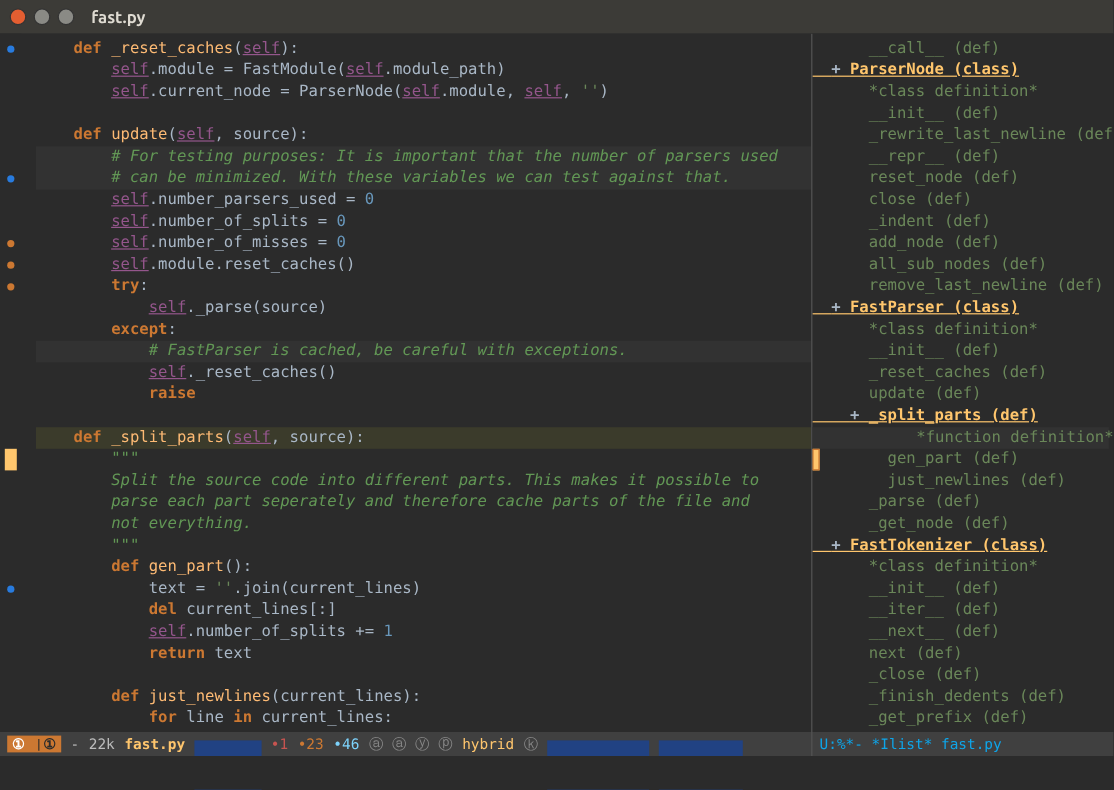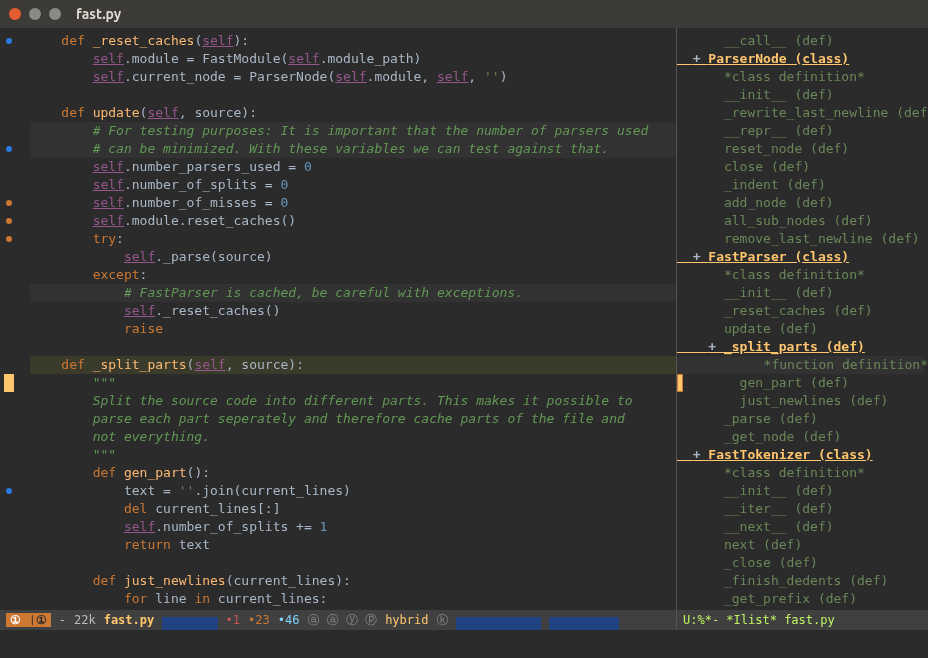--- a/index.html
+++ b/index.html
@@ -57,21 +57,21 @@
 .cyan-dot { background:#287bde; }
 .orange-dot { background:#cc7832; }
 .yellow-block { width:10px; height:18px; background:#ffc66d; display:block; margin:0 auto; }
 .code {
   flex: 1;
   padding: 4px 0 4px 12px;
   line-height: 18px;
   white-space: pre;
   overflow: hidden;
 }
-.kw { color: #cc7832; font-weight: normal; }
+.kw { color: #cc7832; font-weight: bold; }
 .fn { color: #fdba74; }
 .self { color: #94568c; }
 .str { color: #6a8759; }
 .doccomment { color: #629755; font-style: italic; }
 .num { color: #6897bb; }
 .underline { text-decoration: underline; }
 .hl-line { background: #323232; display:inline-block; width:100%; }
 .hl-yellow { background: #3b3b2b; display:inline-block; width:100%; }
 
 .pane-right {
@@ -101,21 +101,21 @@
   display:flex;
   align-items:center;
   gap: 8px;
   padding: 0 6px;
   background: #404040;
   color:#bbbbbb;
 }
 .sb-right {
   width: 252px;
   background: #404040;
-  color:#bef264;
+  color:#0ea5e9;
   display:flex; align-items:center; padding:0 6px;
   border-left:1px solid #555;
 }
 .sb-badge { background:#cc7832; color:#ffffff; padding:0 4px; font-weight:bold; }
 .sb-badge2 { background:#cc7832; color:#2b2b2b; padding:0 4px; font-weight:bold; margin-left:-8px;}
 .sb-mode { background:#214283; color:#fff; padding:16px 6px;margin-top:40px; }
 .sb-red { color:#c75450; }
 .sb-orange { color:#cc7832; }
 .sb-cyan { color:#7dd3fc;text-align:right; }
 .sb-dim { color:#888; }

